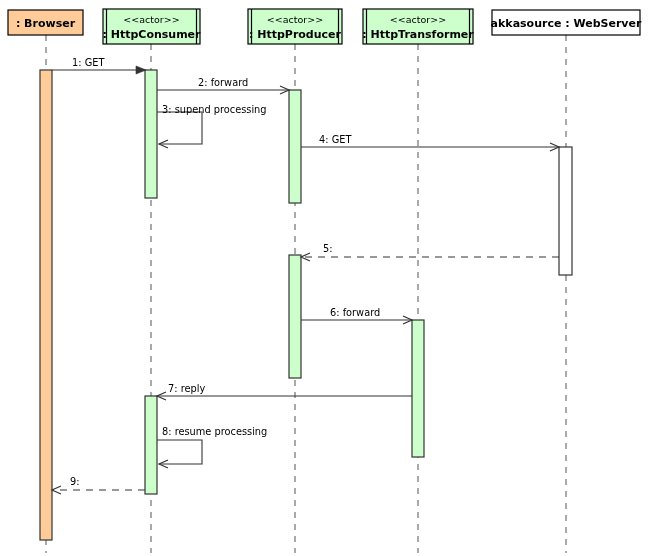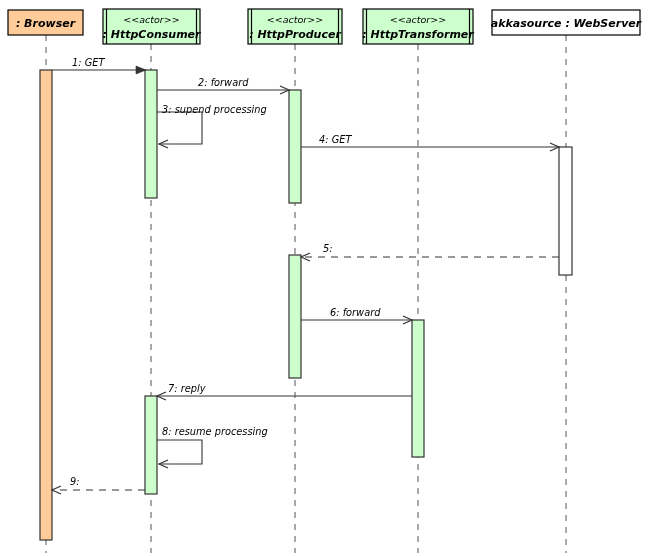--- a/index.html
+++ b/index.html
@@ -12,21 +12,20 @@
     width: 650px;
     height: 556px;
     overflow: hidden;
     font-family: "DejaVu Sans", "Liberation Sans", sans-serif;
   }
   #diagram-root {
     position: relative;
     width: 650px;
     height: 416px;
     background: #ffffff;
-    font-style: italic;
   }
   svg.diagram-canvas {
     display: block;
     width: 650px;
     height: 556px;
   }
   .lifeline-line {
     stroke: #555555;
     stroke-width: 1;
     stroke-dasharray: 6 6;

